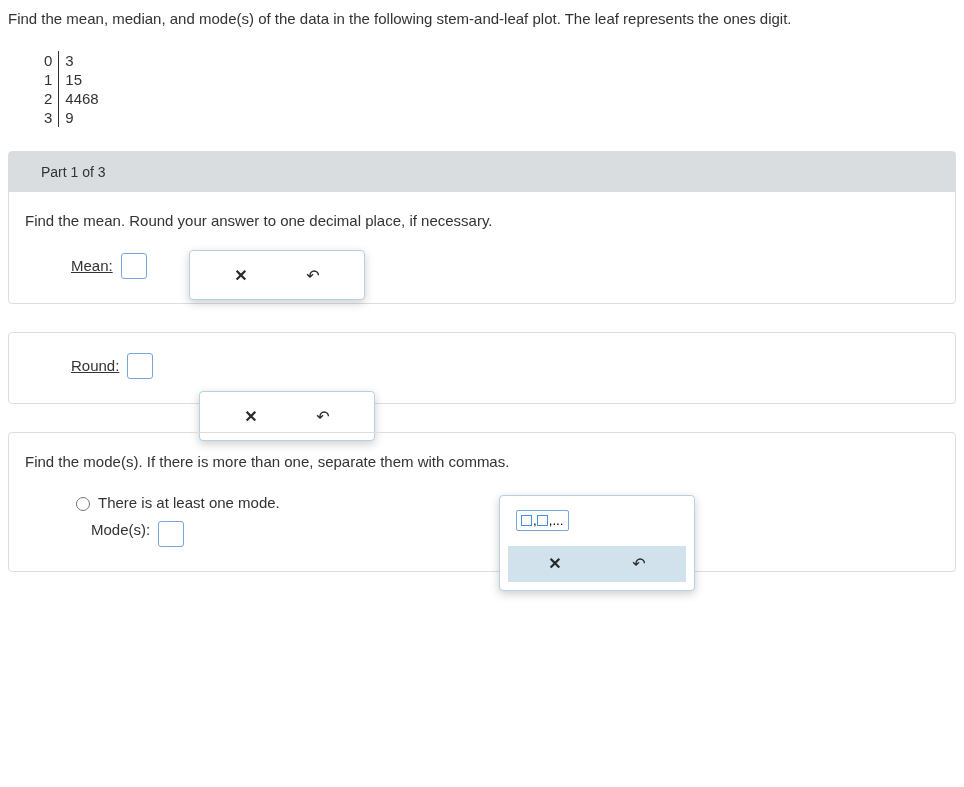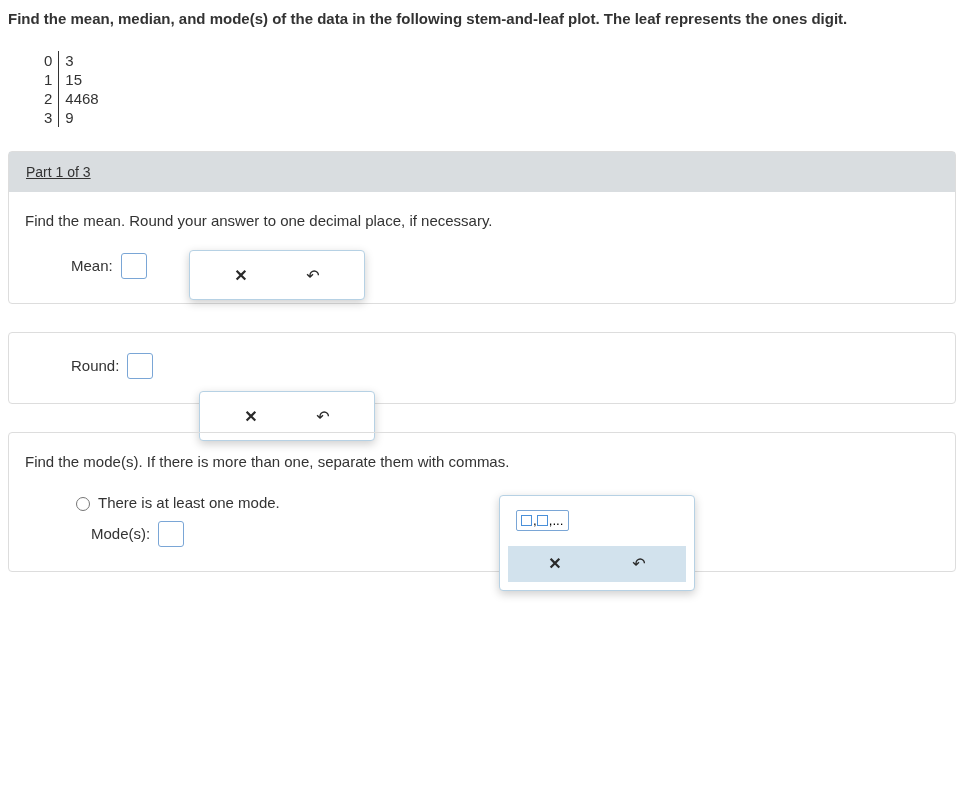--- a/index.html
+++ b/index.html
@@ -7,21 +7,20 @@
       font-family: Arial, sans-serif;
       font-size: 15px;
       color: #333;
       margin: 0;
       padding: 8px;
       background: #fff;
     }
     .question-prompt {
       margin-bottom: 20px;
       line-height: 1.5;
-      font-weight: bold;
     }
     .stem-leaf {
       margin: 8px 0 24px 30px;
       border-collapse: collapse;
     }
     .stem-leaf td {
       padding: 1px 6px;
       font-size: 15px;
     }
     .stem-leaf td.stem {
@@ -36,36 +35,36 @@
     }
     .part-container {
       border: 1px solid #ddd;
       border-radius: 4px;
       margin-bottom: 28px;
       overflow: visible;
       position: relative;
     }
     .part-header {
       background: #d9dde0;
-      padding: 12px 17px;
+      padding: 12px 32px;
       font-size: 14px;
       color: #333;
-      text-decoration: underline;
     }
     .part-body {
       padding: 20px 16px 24px 16px;
       position: relative;
     }
     .part-instruction {
       margin-bottom: 24px;
     }
     .answer-row {
       display: flex;
       align-items: center;
       margin-left: 46px;
+      text-decoration: underline;
     }
     .answer-label {
       margin-right: 8px;
     }
     .answer-input {
       width: 26px;
       height: 26px;
       border: 1px solid #7aa6d6;
       border-radius: 3px;
       padding: 2px;
@@ -122,21 +121,20 @@
     }
     .radio-row input[type="radio"] {
       margin-right: 8px;
       width: 14px;
       height: 14px;
     }
     .mode-answer {
       margin-left: 66px;
       margin-top: 10px;
       display: flex;
-      align-items: center;
     }
     .list-hint {
       border: 1px solid #7aa6d6;
       padding: 2px 4px;
       border-radius: 2px;
       display: inline-flex;
       align-items: center;
       gap: 0;
     }
     .mini-box {

